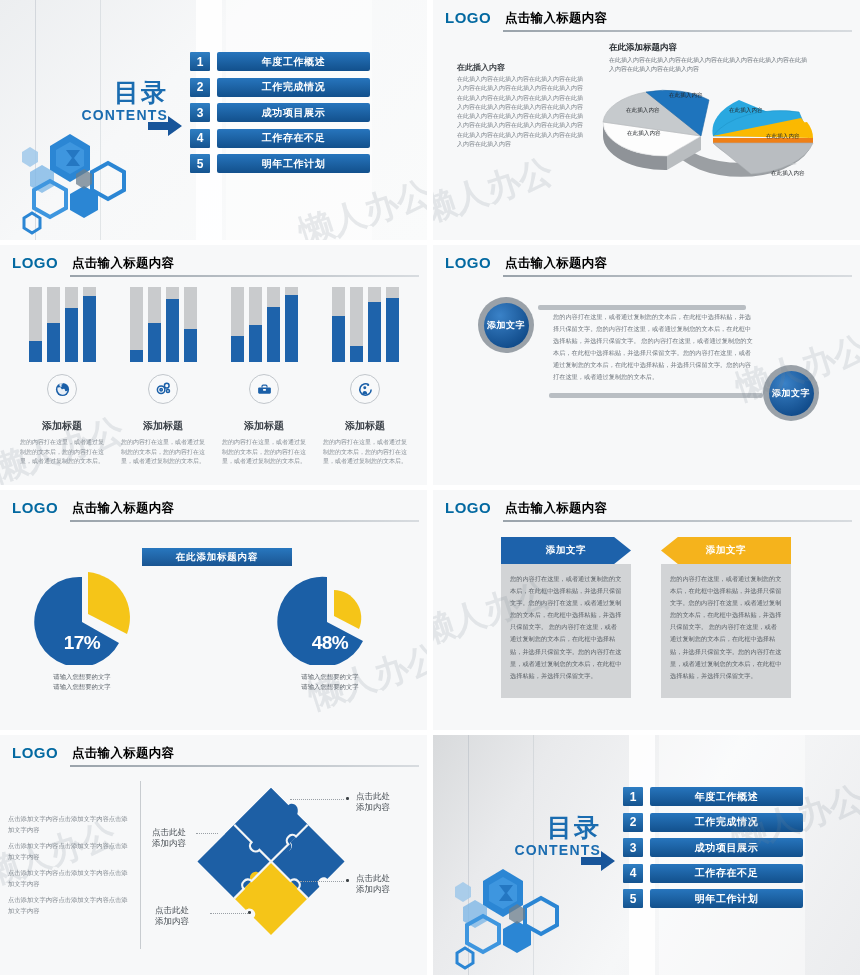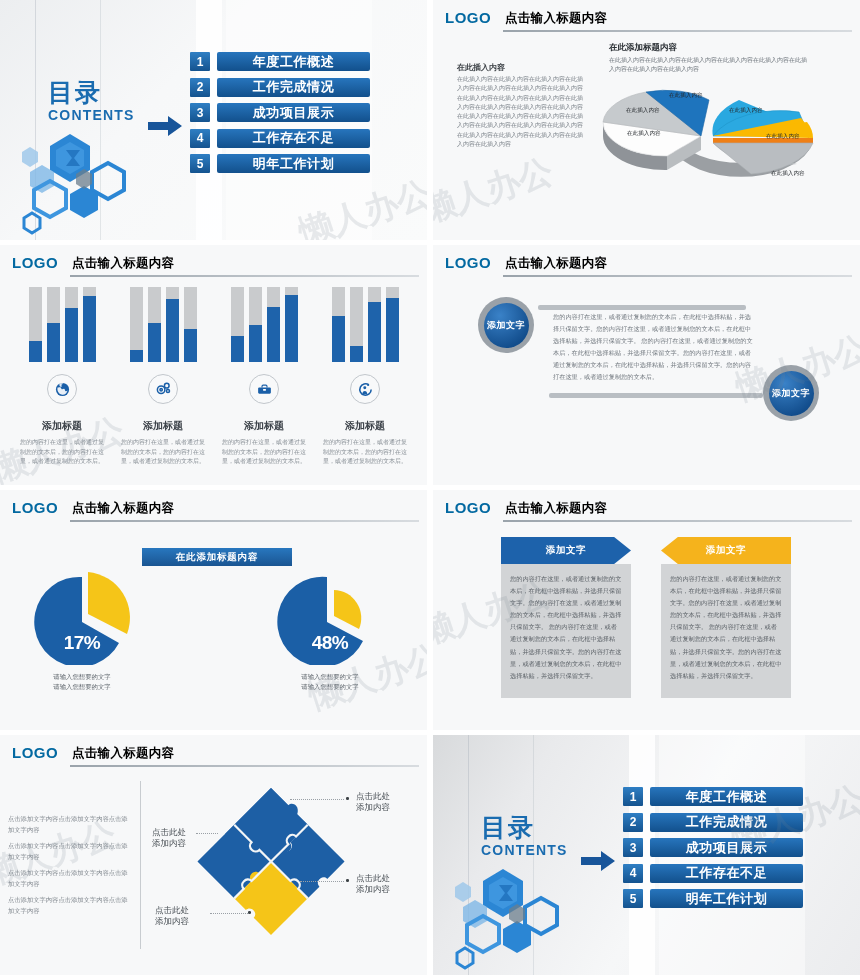--- a/index.html
+++ b/index.html
@@ -41,38 +41,38 @@
     font-size:34px;font-weight:bold;
     transform:rotate(-18deg);white-space:nowrap;
   }
 
   
   .s-contents{background:linear-gradient(135deg,#eceef0 0%,#f7f8f9 38%,#fafbfb 100%);}
   .s-contents .stripe1{position:absolute;left:196px;top:0;width:26px;height:100%;background:rgba(255,255,255,.85);}
   .s-contents .stripe2{position:absolute;left:226px;top:0;width:146px;height:100%;background:rgba(255,255,255,.45);}
   .s-contents .vline{position:absolute;left:35px;top:0;width:1px;height:100%;background:rgba(160,170,180,.35);}
   .s-contents .vline2{position:absolute;left:100px;top:0;width:1px;height:100%;background:rgba(160,170,180,.25);}
-  .ct-title{position:absolute;left:48px;top:80px;width:120px;text-align:left;}
+  .ct-title{position:absolute;left:48px;top:80px;width:120px;text-align:right;}
   .ct-title .cn{font-size:25px;font-weight:bold;color:#1a6cb0;line-height:1;letter-spacing:2px;}
   .ct-title .en{font-size:14px;font-weight:bold;color:#1a6cb0;letter-spacing:1.2px;margin-top:2px;}
   .hexes{position:absolute;left:4px;top:128px;width:150px;height:110px;}
   .arrow{position:absolute;left:148px;top:116px;}
   .toc{position:absolute;left:190px;top:52px;width:180px;}
   .toc-row{display:flex;align-items:center;margin-bottom:6.5px;height:19px;}
   .toc-num{
     width:20px;height:19px;flex:0 0 20px;
     background:linear-gradient(to bottom,#2f7fc4,#14538f);
     color:#ffffff;font-size:12px;font-weight:bold;
     display:flex;align-items:center;justify-content:center;border-radius:1px;
   }
   .toc-bar{
     margin-left:7px;flex:1;height:19px;border-radius:2px;
     background:linear-gradient(to bottom,#2775bd,#12508c);
     display:flex;align-items:center;justify-content:center;
-    color:#ffffff;font-size:13px;font-weight:bold;letter-spacing:.6px;
+    color:#ffffff;font-size:10px;font-weight:bold;letter-spacing:.6px;
   }
 
   
   .s2 .lead{position:absolute;left:24px;top:62px;width:128px;}
   .s2 .lead h4{font-size:8px;font-weight:bold;color:#3a3f44;margin-bottom:2px;}
   .s2 .lead p{font-size:6px;line-height:1.55;color:#7b8289;}
   .s2 .pt{position:absolute;left:176px;top:42px;width:200px;}
   .s2 .pt h4{font-size:8.5px;font-weight:bold;color:#2a2f34;margin-bottom:2px;}
   .s2 .pt p{font-size:6px;line-height:1.5;color:#6f767d;}
   .s2 .pie{position:absolute;left:168px;top:74px;}

